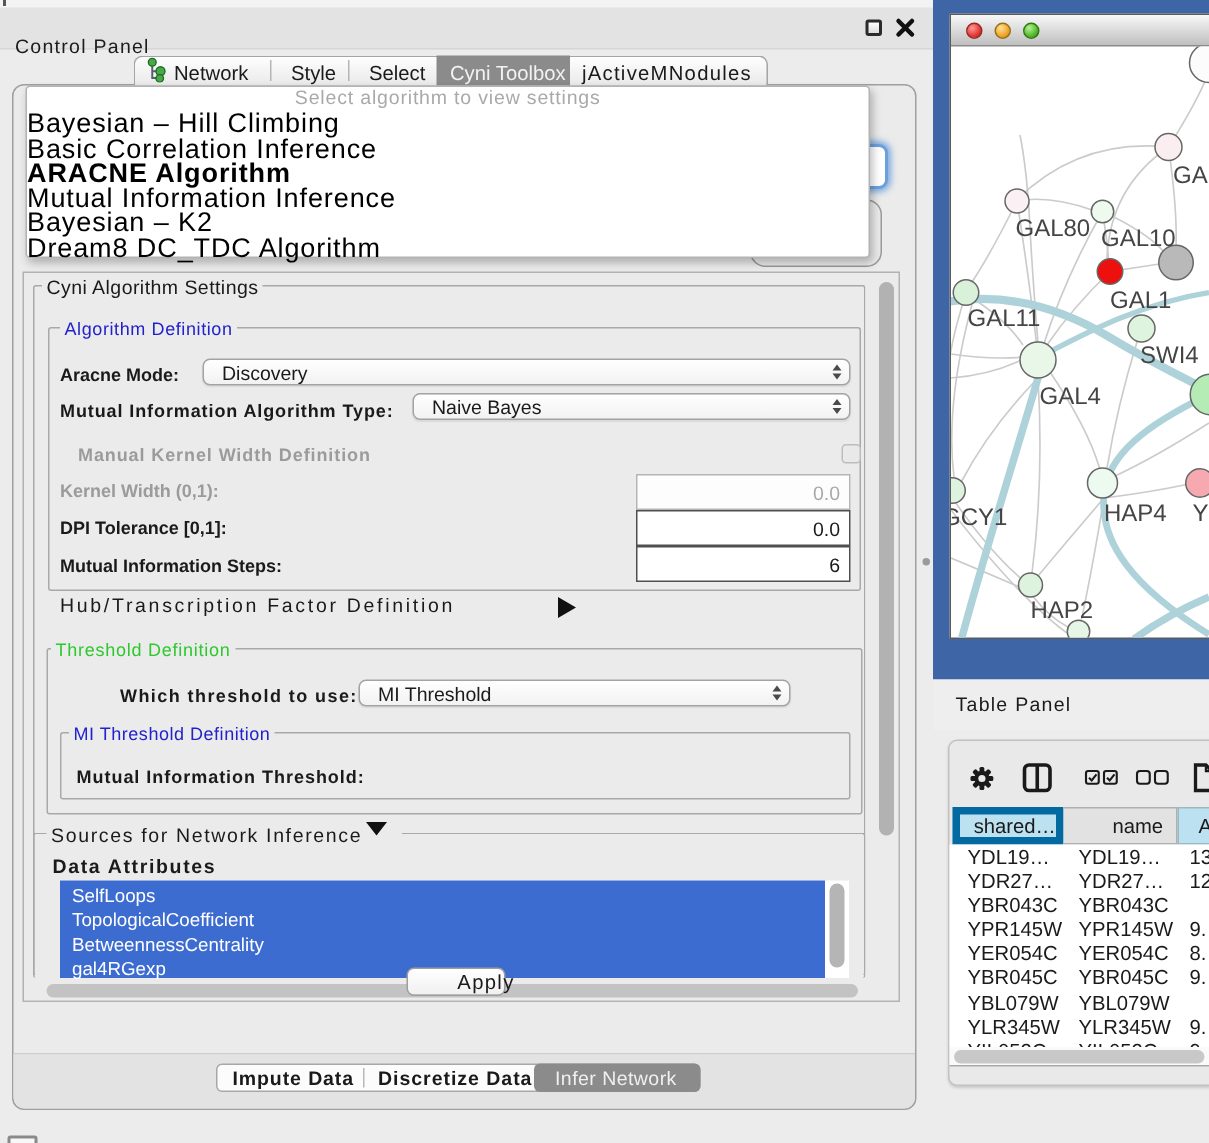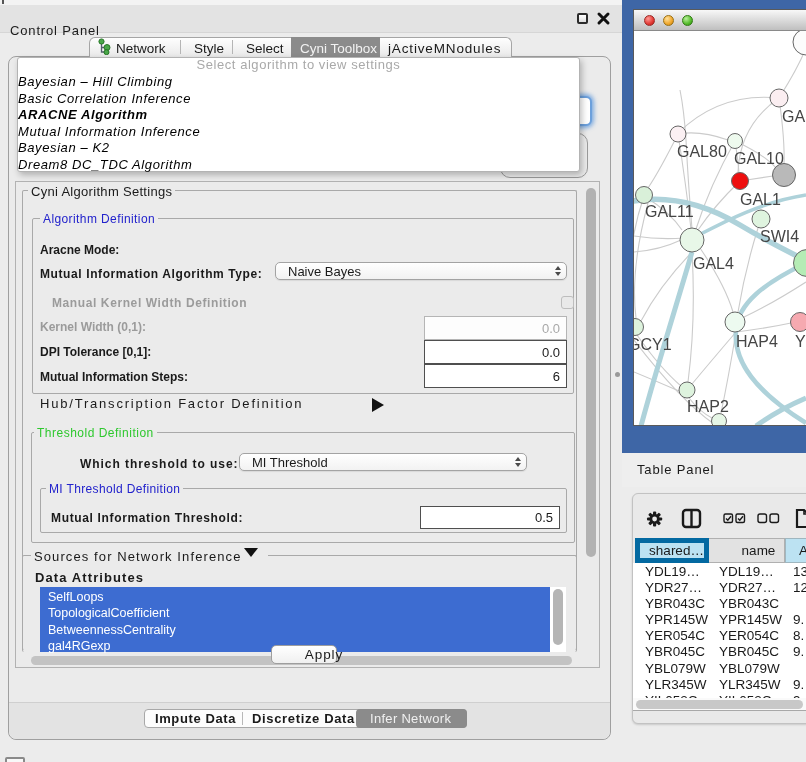--- a/index.html
+++ b/index.html
@@ -64,20 +64,24 @@
 
 <div class="abs" style="left:31px;top:656px;width:541px;height:9px;background:#c3c3c3;border-radius:4.5px;"></div>
 
 <div class="fieldset" style="left:22px;top:190px;width:555px;height:460px;border-bottom:none;"></div>
 <div class="flabel" style="left:28px;top:184px;font-size:13px;letter-spacing:0.3px;">Cyni Algorithm Settings</div>
 
 <div class="fieldset" style="left:32px;top:218px;width:542px;height:176px;"></div>
 <div class="flabel" style="left:40px;top:212px;color:#2222cc;letter-spacing:0.4px;">Algorithm Definition</div>
 
 <div class="lbl abs" style="left:40px;top:243px;">Aracne Mode:</div>
+<div class="combo" style="left:135px;top:239px;width:432px;height:18px;">Discovery<span class="spin">
+        <div class="up"></div>
+        <div class="dn"></div>
+      </span></div>
 
 <div class="lbl abs" style="left:40px;top:267px;letter-spacing:0.6px;">Mutual Information Algorithm Type:</div>
 <div class="combo" style="left:275px;top:262px;width:292px;height:18px;">Naive Bayes<span class="spin">
         <div class="up"></div>
         <div class="dn"></div>
       </span></div>
 
 <div class="lbl abs dis" style="left:40px;top:296px;letter-spacing:0.6px;padding-left:12px;">Manual Kernel Width Definition</div>
 <div class="abs" style="left:561px;top:296px;width:13px;height:13px;border:1px solid #bdbdbd;border-radius:3px;background:#e9e9e9;"></div>
 
@@ -99,21 +103,20 @@
 <div class="lbl abs" style="left:80px;top:457px;letter-spacing:0.95px;">Which threshold to use:</div>
 <div class="combo" style="left:239px;top:453px;width:288px;height:18px;">MI Threshold<span class="spin">
         <div class="up"></div>
         <div class="dn"></div>
       </span></div>
 
 <div class="fieldset" style="left:40px;top:488px;width:527px;height:45px;"></div>
 <div class="flabel" style="left:46px;top:482px;color:#2222cc;letter-spacing:0.35px;">MI Threshold Definition</div>
 
 <div class="lbl abs" style="left:51px;top:511px;letter-spacing:0.65px;">Mutual Information Threshold:</div>
-<div class="tf" style="left:420px;top:506px;width:140px;height:23px;">0.5</div>
 
 <div class="fieldset" style="left:22px;top:555px;width:555px;height:97px;border-bottom:none;"></div>
 <div class="flabel" style="left:31px;top:549px;font-size:13px;letter-spacing:1.1px;">Sources for Network Inference&nbsp;&nbsp;&nbsp;&nbsp;&nbsp;</div>
 <div class="abs" style="left:244px;top:548px;width:0;height:0;border-left:7px solid transparent;border-right:7px solid transparent;border-top:9px solid #111;"></div>
 <div class="lbl abs" style="left:35px;top:570px;font-size:13px;letter-spacing:1.1px;">Data Attributes</div>
 
 <div class="abs" style="left:40px;top:587px;width:526px;height:65px;background:#ffffff;"></div>
 <div class="abs" style="left:40px;top:587px;width:510px;height:65px;background:#3d6cd1;"></div>
 <div class="abs" style="left:48px;top:589px;font-size:12.5px;color:#fff;line-height:16.3px;">SelfLoops<br>TopologicalCoefficient<br>BetweennessCentrality<br>gal4RGexp</div>
 <div class="abs" style="left:553px;top:589px;width:10px;height:56px;background:#b5b5b5;border-radius:5px;"></div>
@@ -130,21 +133,21 @@
 <div class="abs" style="left:252px;top:711px;font-size:13px;font-weight:bold;letter-spacing:0.65px;">Discretize Data</div>
 <div class="abs" style="left:370px;top:711px;font-size:13px;color:#f0f0f0;letter-spacing:0.3px;">Infer Network</div>
 
 <div class="abs" style="left:5px;top:757px;width:20px;height:10px;border:2px solid #8a8a8a;border-radius:2px;background:#f8f8f8;"></div>
 
 <div class="abs" style="left:615px;top:372px;width:5px;height:5px;border-radius:50%;background:#9a9a9a;"></div>
 
 <div class="abs" style="left:17px;top:57px;width:563px;height:115px;background:#ffffff;border:1px solid #b3b3b3;border-radius:3px;
   box-shadow:2px 3px 6px rgba(0,0,0,0.25);"></div>
 <div class="abs" style="left:17px;top:57px;width:563px;text-align:center;font-size:13px;letter-spacing:0.55px;color:#a9a9a9;">Select algorithm to view settings</div>
-<div class="abs" style="left:18px;top:74px;font-size:13px;line-height:16.6px;letter-spacing:0.6px;color:#000;font-style:italic;">
+<div class="abs" style="left:18px;top:74px;font-size:18px;line-height:16.6px;letter-spacing:0.6px;color:#000;">
 Bayesian – Hill Climbing<br>
 Basic Correlation Inference<br>
 <b>ARACNE Algorithm</b><br>
 Mutual Information Inference<br>
 Bayesian – K2<br>
 Dream8 DC_TDC Algorithm
 </div>
 
 <div class="abs" style="left:622px;top:0;width:184px;height:453px;background:#3e66a6;"></div>
 

